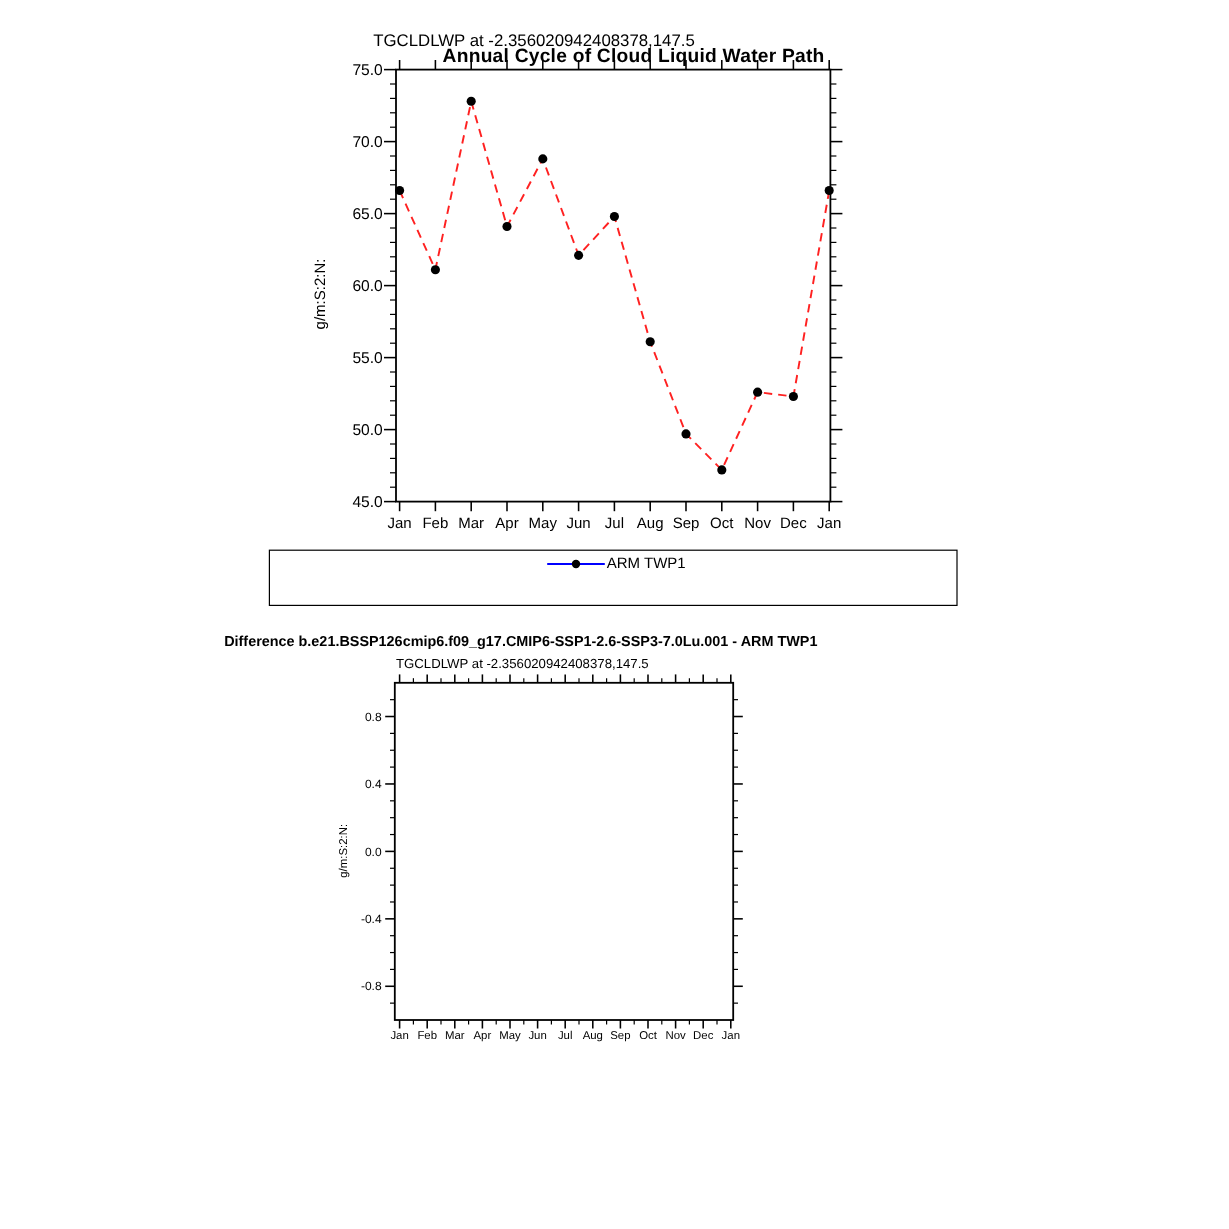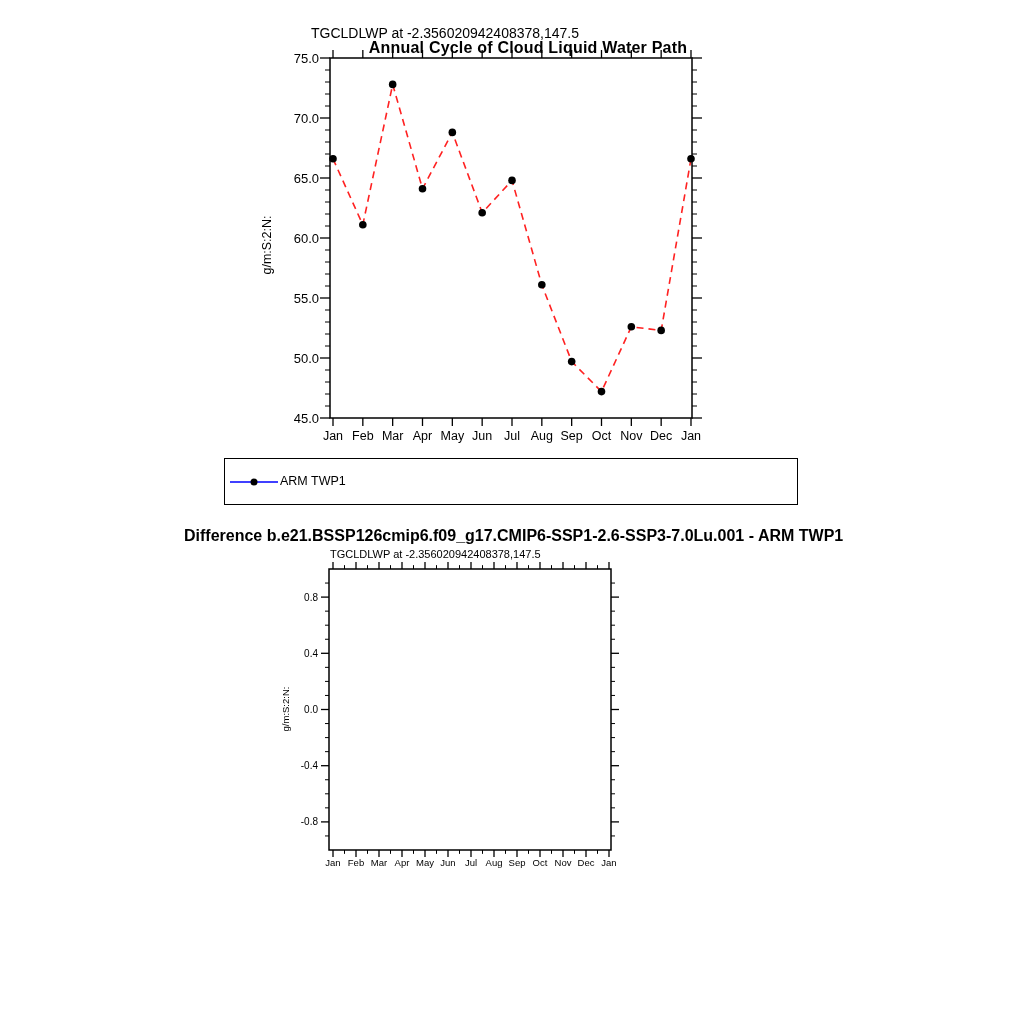--- a/index.html
+++ b/index.html
@@ -6,25 +6,25 @@
   body{width:1024px;height:1024px;background:#ffffff;position:relative;
        font-family:"Liberation Sans",sans-serif;color:#000;}
   .abs{position:absolute;}
   #canvas{width:1024px;height:1024px;position:absolute;top:0;left:0;background:#fff;overflow:hidden;}
   #plot-svg{position:absolute;top:0;left:0;}
   .title{font-weight:bold;text-align:center;white-space:nowrap;}
   .subtitle{text-align:left;white-space:nowrap;}
   #top-title{top:3px;left:348px;width:360px;font-size:16px;letter-spacing:0.2px;margin-top:36px;}
   #top-subtitle{top:25px;left:311px;width:320px;font-size:14px;}
   #legend-box{top:458px;left:224px;width:572px;height:45px;border:1.6px solid #000;
-              background:#fff;display:flex;flex-direction:column;justify-content:center;}
+              background:#fff;display:flex;flex-direction:row;justify-content:center;}
   .legend-row{display:flex;align-items:center;height:21px;padding-left:3px;}
   .legend-swatch{width:52px;height:12px;flex:0 0 52px;}
   .legend-label{font-size:12.5px;white-space:nowrap;line-height:21px;}
-  #bottom-title{top:527px;left:184px;width:500px;font-size:16px;}
+  #bottom-title{top:527px;left:184px;width:500px;font-size:12px;}
   #bottom-subtitle{top:548px;left:330px;width:250px;font-size:11px;}
 </style>
 </head>
 <body>
 
 <div id="canvas">
 
   <svg id="plot-svg" width="1024" height="1024" viewBox="0 0 1024 1024">
       <g>
         <rect x="330" y="58" width="362" height="360" fill="none" stroke="#000000" stroke-width="1.5"></rect>

